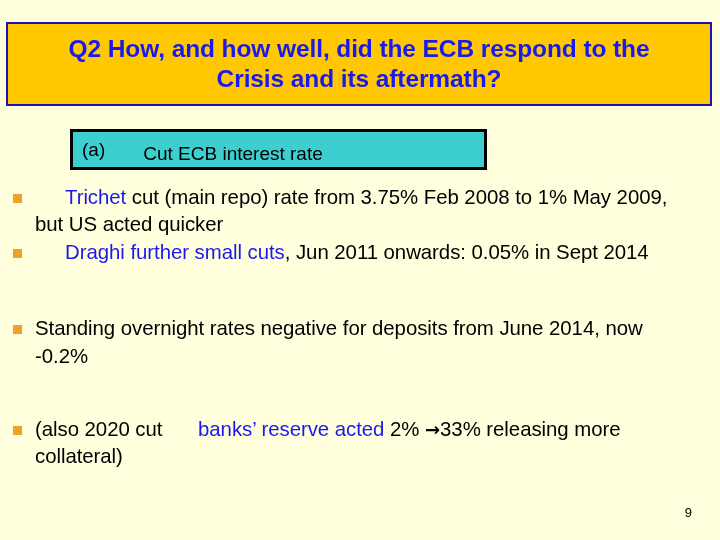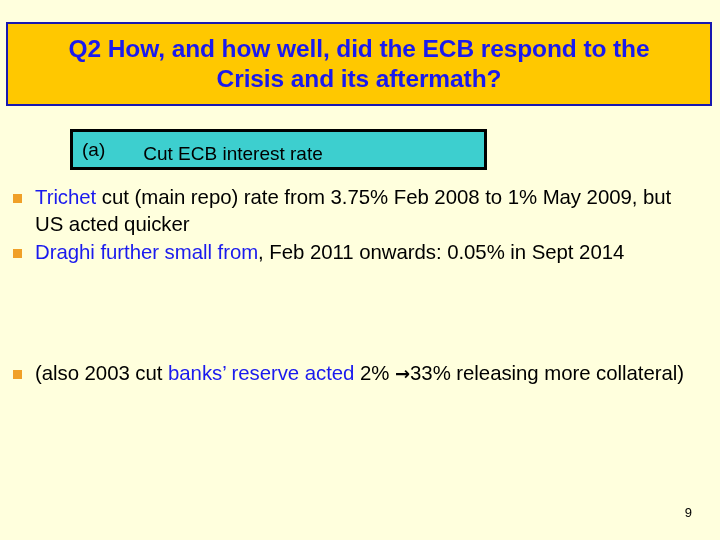--- a/index.html
+++ b/index.html
@@ -93,21 +93,21 @@
     margin-left: 4px;
   }
   .bullet-text {
     flex: 1 1 auto;
     color: #000;
     font-size: 20.4px;
     line-height: 1.33;
     max-width: 662px;
     letter-spacing: -0.05px;
   }
-  .blue { color: #1a1aee; }
+  .blue { color: #1a1aee; margin-left: 30px; }
   .arrow {
     font-family: "DejaVu Sans", sans-serif;
     font-size: 18px;
     font-weight: bold;
   }
 
   .gap-lg { height: 48px; }
   .gap-md { height: 45px; }
 
   
@@ -138,33 +138,39 @@
     <div class="bullet-row">
       <span class="bullet-marker"></span>
       <div class="bullet-text">
         <span class="blue">Trichet</span><span> cut (main repo) rate from 3.75% Feb 2008 to 1% May 2009, but US acted quicker</span>
       </div>
     </div>
 
     <div class="bullet-row">
       <span class="bullet-marker"></span>
       <div class="bullet-text">
-        <span class="blue">Draghi further small from</span><span>, Feb 2011 onwards: 0.05% in Sept 2014</span>
+        <span class="blue">Draghi further small cuts</span><span>, Jun 2011 onwards: 0.05% in Sept 2014</span>
       </div>
     </div>
 
     <div class="gap-lg"></div>
 
+    <div class="bullet-row">
+      <span class="bullet-marker"></span>
+      <div class="bullet-text">
+        <span>Standing overnight rates negative for deposits from June 2014, now -0.2%</span>
+      </div>
+    </div>
 
     <div class="gap-md"></div>
 
     <div class="bullet-row">
       <span class="bullet-marker"></span>
       <div class="bullet-text">
-        <span>(also 2003 cut </span><span class="blue">banks’ reserve acted</span><span> 2% </span><span class="arrow">→</span><span>33% releasing more collateral)</span>
+        <span>(also 2020 cut </span><span class="blue">banks’ reserve acted</span><span> 2% </span><span class="arrow">→</span><span>33% releasing more collateral)</span>
       </div>
     </div>
 
   </div>
 
   <div id="page-number">9</div>
 
 </div>
 
 </body></html>

